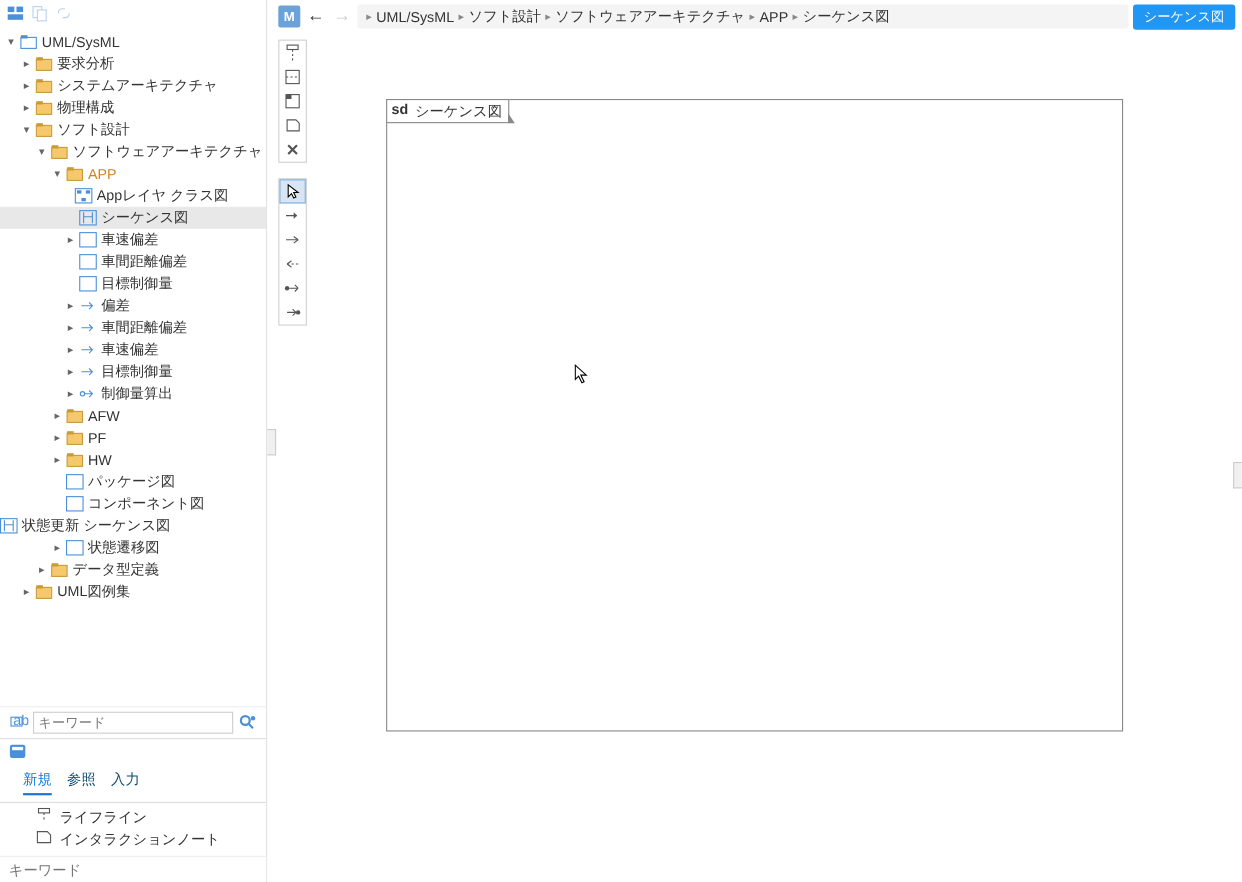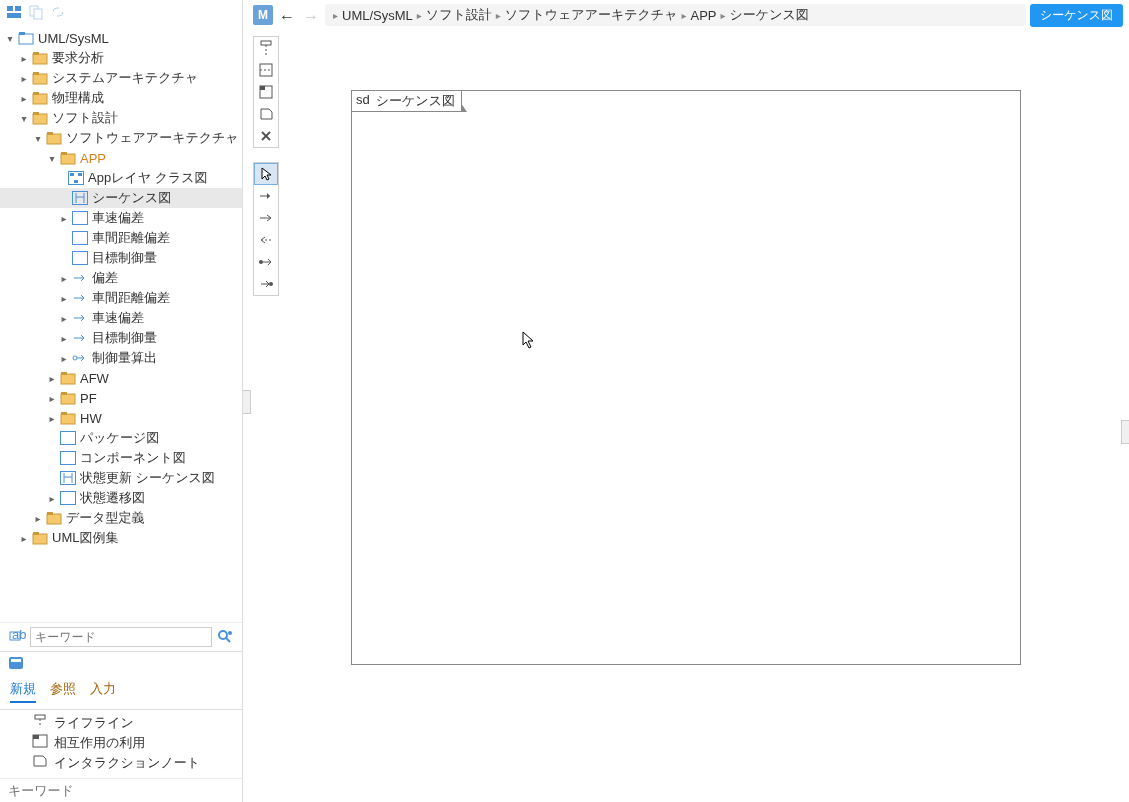--- a/index.html
+++ b/index.html
@@ -12,22 +12,22 @@
 .tree-row{display:flex;align-items:center;height:20px;white-space:nowrap;cursor:default}
 .tree-row.selected{background:#e8e8e8}
 .tree-toggle{width:12px;text-align:center;color:#666;font-size:10px;margin-right:2px}
 .folder{width:16px;height:14px;margin-right:4px;display:inline-block}
 .icon-diag{width:16px;height:14px;margin-right:4px;display:inline-block;border:1px solid #4a90d9;position:relative}
 .icon-arrow{width:16px;height:14px;margin-right:4px;display:inline-block}
 .search-row{display:flex;align-items:center;padding:4px;border-top:1px solid #eee}
 .search-row input{flex:1;border:1px solid #ccc;padding:2px 4px;font-size:12px}
 .search-ic{width:18px;height:18px;margin:0 4px}
 .bottom-section{border-top:1px solid #ddd}
-.tabs{display:flex;gap:14px;padding:6px 10px;border-bottom:1px solid #ddd}
-.tab{cursor:pointer;color:#a16207;padding-bottom:3px}
+.tabs{display:flex;gap:14px;padding:6px 21px;border-bottom:1px solid #ddd}
+.tab{cursor:pointer;color:#0c4a6e;padding-bottom:3px}
 .tab.active{color:#1976d2;border-bottom:2px solid #1976d2;font-weight:500}
 .palette-list{padding:4px 0}
 .palette-row{display:flex;align-items:flex-start;height:20px;padding-left:32px}
 .palette-row span.ic{width:16px;height:14px;margin-right:6px;display:inline-block}
 .kw-input{width:100%;border:none;border-top:1px solid #eee;padding:4px 8px;color:#999}
 .splitter{width:8px;background:#fff;position:relative}
 .gutter-btn{position:absolute;top:390px;left:0;width:8px;height:24px;background:#f0f0f0;border:1px solid #ccc;border-left:none}
 .gutter-btn.right{left:auto;right:0;border:1px solid #ccc;border-right:none}
 .right-area{flex:1;display:flex;flex-direction:column}
 .header{display:flex;align-items:center;height:30px;gap:4px;padding:4px 6px 4px 2px}
@@ -40,21 +40,21 @@
 .editor{flex:1;display:flex}
 .toolstrip{width:30px;padding:4px 0;display:flex;flex-direction:column;align-items:center;gap:0}
 .tool-group{border:1px solid #d0d0d0;background:#fff;margin:2px 0;width:26px}
 .tool-btn{width:24px;height:22px;display:flex;align-items:center;justify-content:center;cursor:pointer}
 .tool-btn.selected{background:#d8e6f3;border:1px solid #7ab0e0}
 .canvas-wrap{flex:1;position:relative;background:#fff}
 .canvas{position:absolute;left:70px;top:60px;width:670px;height:575px;border:1px solid #888}
 .sd-label{position:absolute;left:-1px;top:-1px;border:1px solid #888;padding:1px 6px 1px 4px;background:#fff;font-size:12px}
 .sd-label::after{content:"";position:absolute;right:-6px;bottom:-1px;width:0;height:0;border-left:6px solid #888;border-top:9px solid transparent}
 .sd-label .inner{display:flex;gap:6px}
-.sd-label .sd{font-weight:normal}
+.sd-label .sd{font-weight:bold}
 .cursor-img{position:absolute;left:170px;top:240px;font-size:15px;color:#000}
 svg{display:block}
 </style>
 </head>
 <body>
 
 <div class="main">
   <div class="left-panel">
     <div class="top-icons">
       <span>
@@ -238,21 +238,21 @@
           <span>HW</span>
         </div>
       <div class="tree-row" style="padding-left:60px">
           <span class="icon-diag"></span>
           <span>パッケージ図</span>
         </div>
       <div class="tree-row" style="padding-left:60px">
           <span class="icon-diag"></span>
           <span>コンポーネント図</span>
         </div>
-      <div class="tree-row" style="padding-left:60px">
+      <div class="tree-row" style="">
           <span class="icon-diag">
             <svg width="14" height="12">
               <line x1="3" y1="1" x2="3" y2="11" stroke="#4a90d9"></line>
               <line x1="11" y1="1" x2="11" y2="11" stroke="#4a90d9"></line>
               <line x1="3" y1="5" x2="11" y2="5" stroke="#4a90d9"></line>
             </svg>
           </span>
           <span>状態更新 シーケンス図</span>
         </div>
       <div class="tree-row" style="padding-left:46px">
@@ -309,29 +309,20 @@
       </div>
       <div class="palette-list">
         <div class="palette-row">
             <span class="ic">
               <svg width="16" height="14">
                 <rect x="3" y="1" width="10" height="4" fill="none" stroke="#555"></rect>
                 <line x1="8" y1="5" x2="8" y2="13" stroke="#555" stroke-dasharray="2"></line>
               </svg>
             </span>
             <span>ライフライン</span>
-          </div>
-        <div class="palette-row">
-            <span class="ic">
-              <svg width="16" height="14">
-                <rect x="1" y="1" width="14" height="12" fill="none" stroke="#555"></rect>
-                <rect x="1" y="1" width="6" height="4" fill="#555"></rect>
-              </svg>
-            </span>
-            <span>相互作用の利用</span>
           </div>
         <div class="palette-row">
             <span class="ic">
               <svg width="16" height="14">
                 <path d="M2 2 L11 2 L14 5 L14 12 L2 12 Z" fill="none" stroke="#555"></path>
               </svg>
             </span>
             <span>インタラクションノート</span>
           </div>
       </div>

